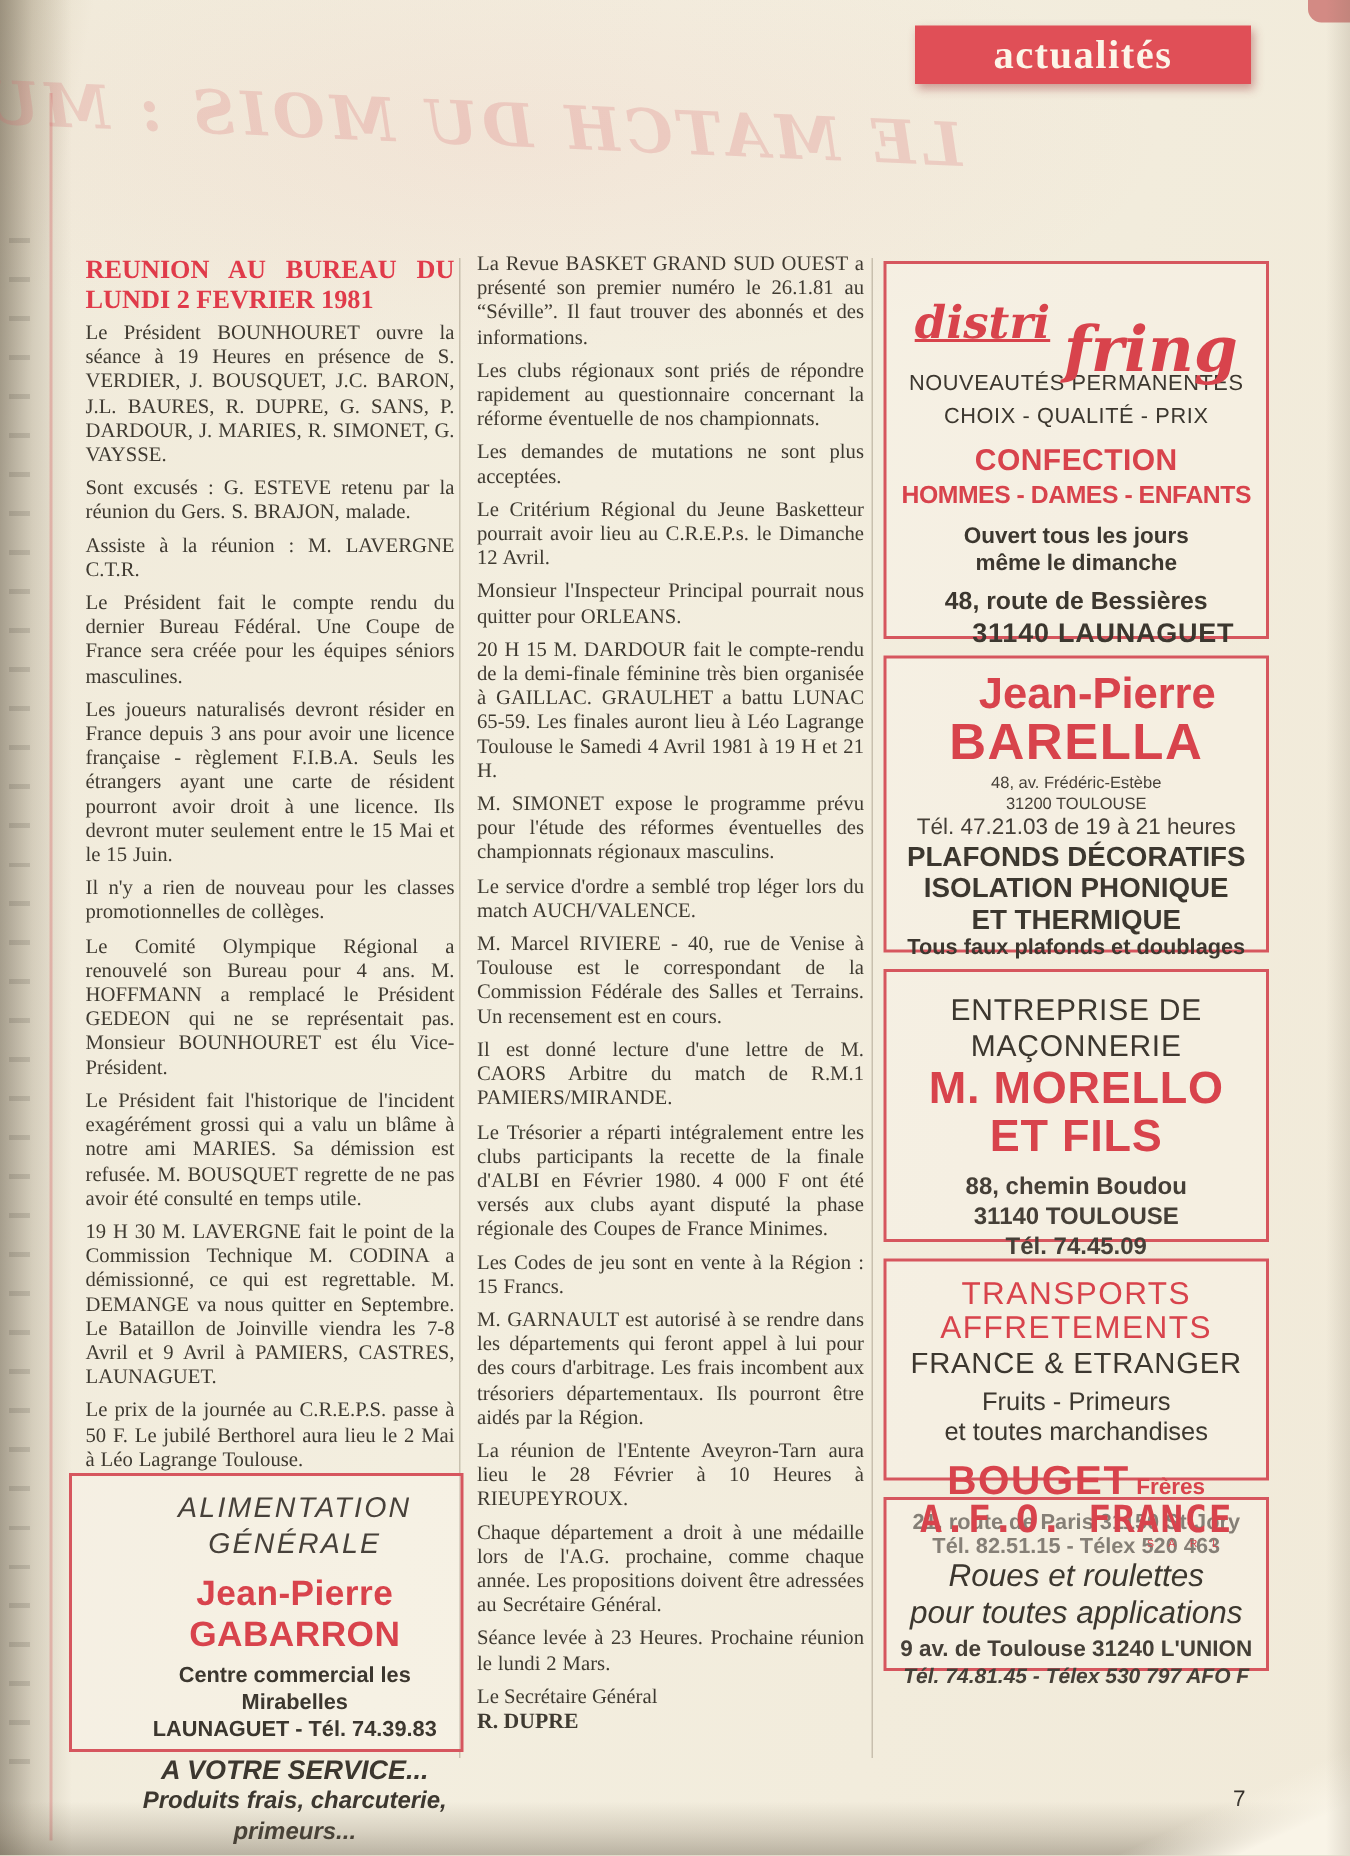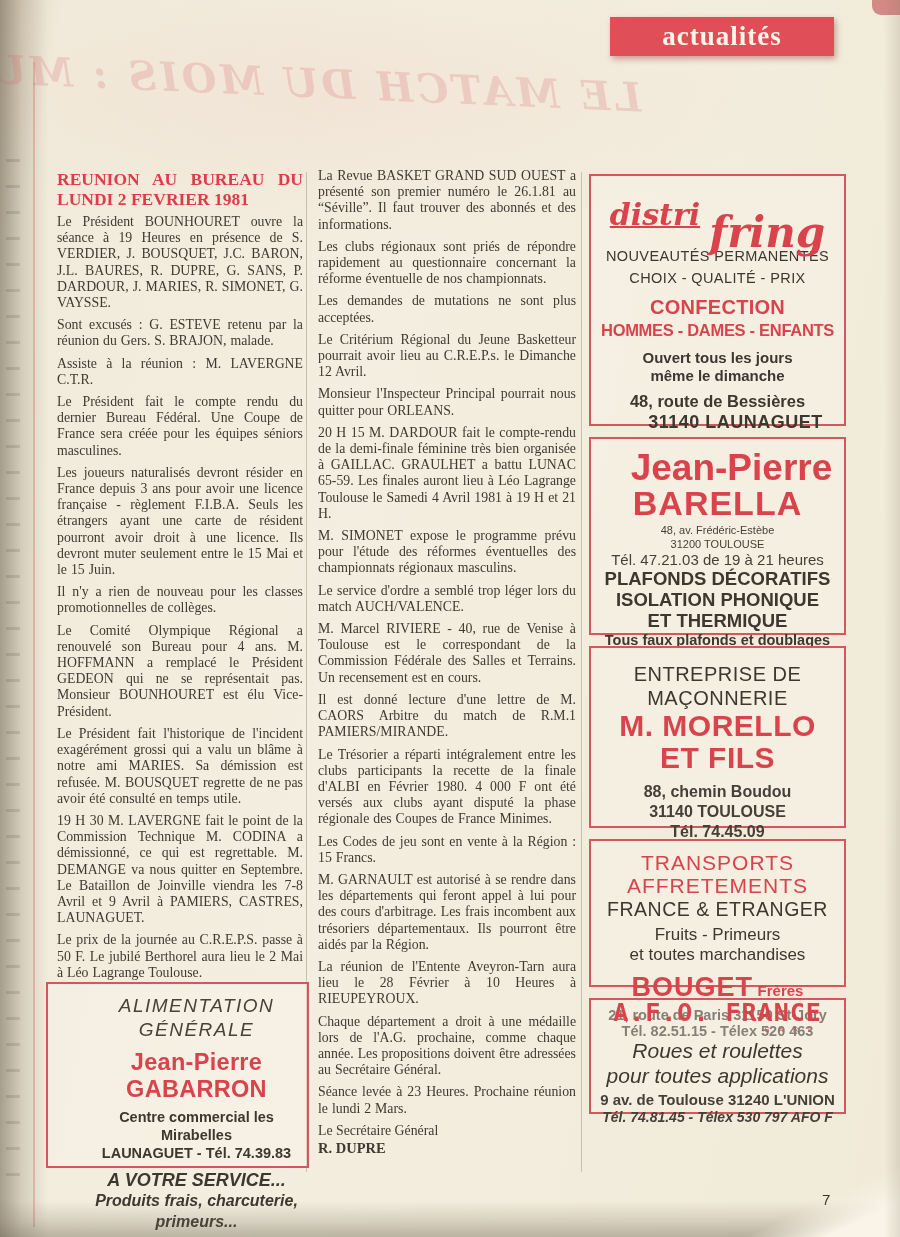--- a/index.html
+++ b/index.html
@@ -44,21 +44,21 @@
   .df-l1{font-size:14.5px;letter-spacing:.4px;margin-top:16px;}
   .df-l2{font-size:14.5px;letter-spacing:.4px;margin-top:6px;}
   .df-l3{font-size:20px;font-weight:bold;margin-top:10px;letter-spacing:.3px;}
   .df-l4{font-size:16.5px;font-weight:bold;margin-top:2px;letter-spacing:-.3px;}
   .df-l5{font-size:15px;font-weight:bold;margin-top:9px;}
   .df-l6{font-size:15px;font-weight:bold;margin-top:1px;}
   .df-l7{font-size:16.5px;font-weight:bold;margin-top:8px;}
   .df-l8{font-size:18px;font-weight:bold;margin-top:1px;letter-spacing:.5px;margin-left:36px;}
   
   .box-ba{height:198px;padding-top:10px;}
-  .ba-n1{font-size:37px;font-weight:bold;line-height:1;padding-left:28px;}
+  .ba-n1{font-size:29px;font-weight:bold;line-height:1;padding-left:28px;}
   .ba-n2{font-size:34px;font-weight:bold;line-height:1.05;letter-spacing:1px;}
   .ba-a{font-size:11px;margin-top:2px;}
   .ba-ph{font-size:15px;margin-top:1px;}
   .ba-s{font-size:18.5px;font-weight:bold;line-height:1.15;}
   .ba-s4{font-size:14.5px;font-weight:bold;margin-top:1px;}
   
   .box-mo{height:182px;padding-top:14px;}
   .mo-l{font-size:20px;letter-spacing:.5px;line-height:1.2;}
   .mo-n{font-size:30px;font-weight:bold;line-height:1.05;letter-spacing:.5px;}
   .mo-a{font-size:16px;font-weight:bold;line-height:1.25;}

